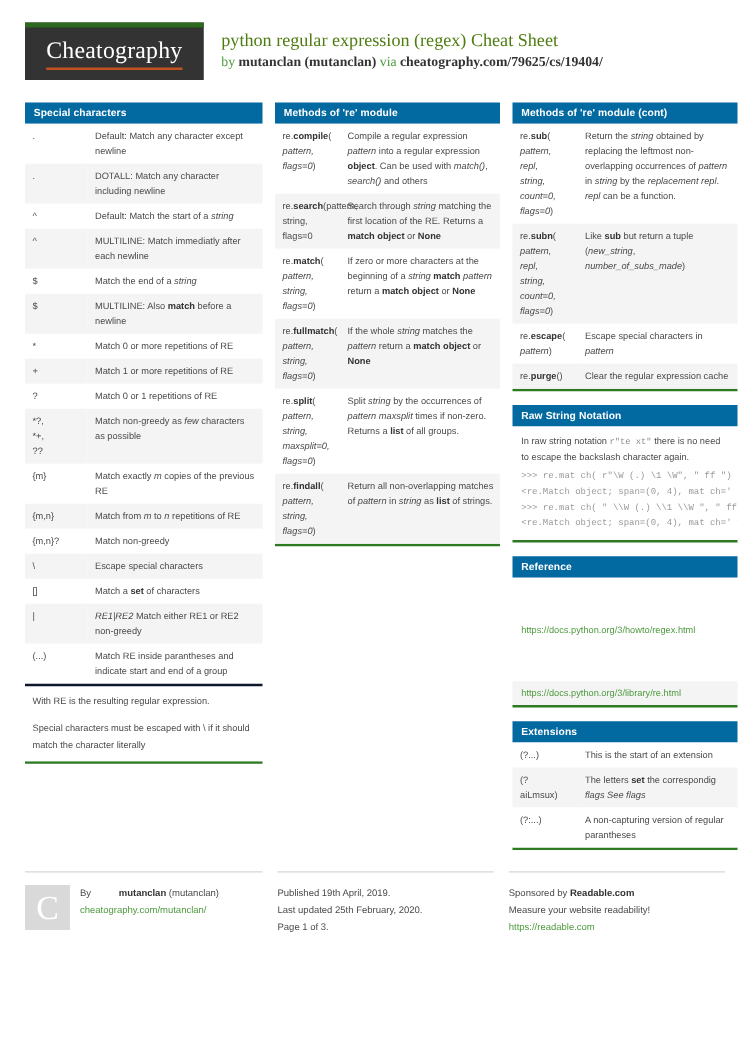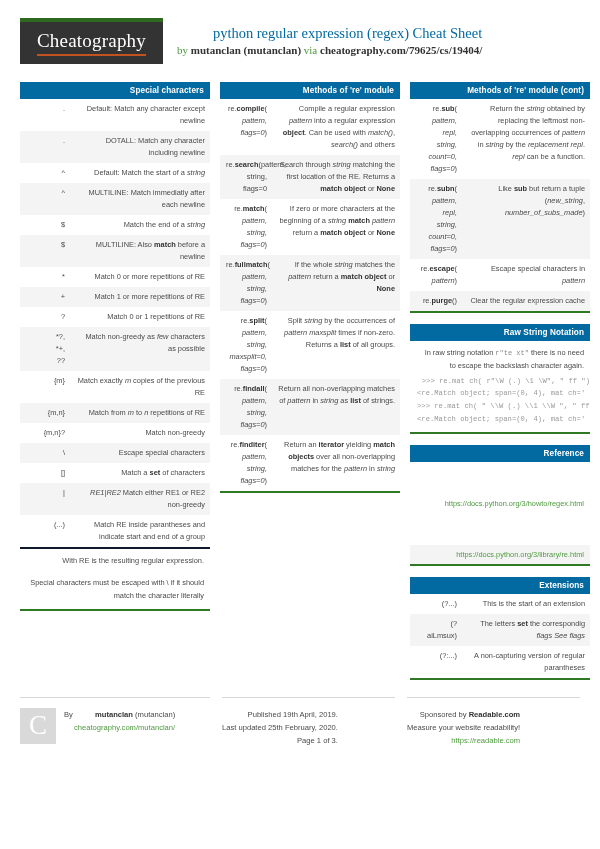--- a/index.html
+++ b/index.html
@@ -4,39 +4,39 @@
 <style>
   * { box-sizing: border-box; }
   html, body { margin:0; padding:0; }
   body {
     width: 600px; height: 849px;
     background: #ffffff;
     font-family: "Liberation Sans", sans-serif;
     color: #3b3b3b;
     overflow: hidden;
   }
-  .page { width:600px; height:849px; padding: 18px 20px 0 20px; position:relative;text-align:right; }
+  .page { width:600px; height:849px; padding: 18px 20px 0 20px; position:relative; }
 
   
   .header { display:flex; align-items:flex-start; gap:14px; height:58px; }
   .logo {
     width:143px; height:46px; background:#333333;
     border-top:4px solid #2d6a1f;
     display:flex; align-items:center; justify-content:center;
     flex: 0 0 143px;
   }
   .logo-text {
     color:#ffffff; font-family:"Liberation Serif", serif;
     font-size:19px; letter-spacing:.2px; position:relative; padding-bottom:2px;
     border-bottom:2px solid #c0531f;
   }
   .head-text { padding-top:6px; }
   .head-title {
     font-family:"Liberation Serif", serif; font-size:14.5px;
-    color:#0369a1; font-weight:400; line-height:1.25;
+    color:#4d7c0f; font-weight:400; line-height:1.25;
   }
   .head-sub {
     font-family:"Liberation Serif", serif; font-size:11px;
     color:#4e9a3e; line-height:1.4; margin-top:1px;
   }
   .head-sub b { font-weight:700; }
 
   
   .columns { display:flex; gap:10px; margin-top:6px; align-items:flex-start; }
   .col { width:180px; flex:0 0 180px; }
@@ -214,24 +214,20 @@
                 <td class="k">re.<b>fullmatch</b>(<br><i>pattern,</i><br><i>string,</i><br><i>flags=0</i>)</td>
                 <td>If the whole <i>string</i> matches the <i>pattern</i> return a <b>match object</b> or <b>None</b></td>
               </tr>
               <tr class="plain">
                 <td class="k">re.<b>split</b>(<br><i>pattern,</i><br><i>string,</i><br><i>maxsplit=0,</i><br><i>flags=0</i>)</td>
                 <td>Split <i>string</i> by the occurrences of <i>pattern</i> <i>maxsplit</i> times if non-zero. Returns a <b>list</b> of all groups.</td>
               </tr>
               <tr class="alt">
                 <td class="k">re.<b>findall</b>(<br><i>pattern,</i><br><i>string,</i><br><i>flags=0</i>)</td>
                 <td>Return all non-overlapping matches of <i>pattern</i> in <i>string</i> as <b>list</b> of strings.</td>
-              </tr>
-              <tr class="plain">
-                <td class="k">re.<b>finditer</b>(<br><i>pattern,</i><br><i>string,</i><br><i>flags=0</i>)</td>
-                <td>Return an <b>iterator</b> yielding <b>match objects</b> over all non-overlapping matches for the <i>pattern</i> in <i>string</i></td>
               </tr>
             </tbody>
         </table>
       </div>
     </div>
 
     <div class="col">
       <div class="card">
         <div class="card-title">Methods of 're' module (cont)</div>
         <table class="rows">

